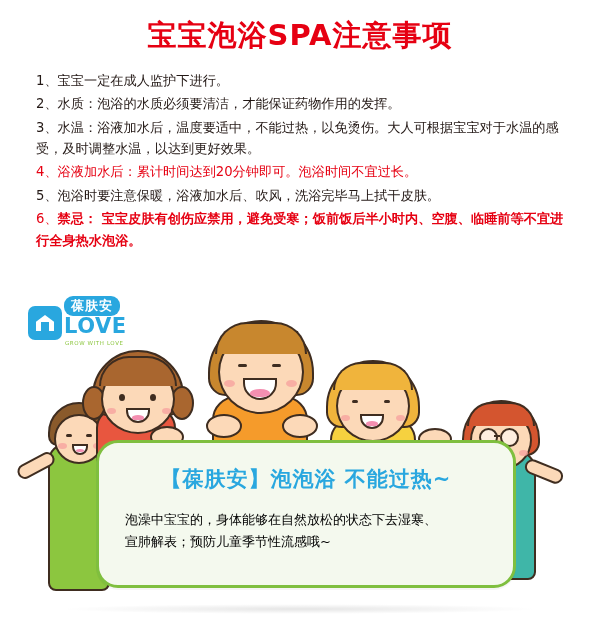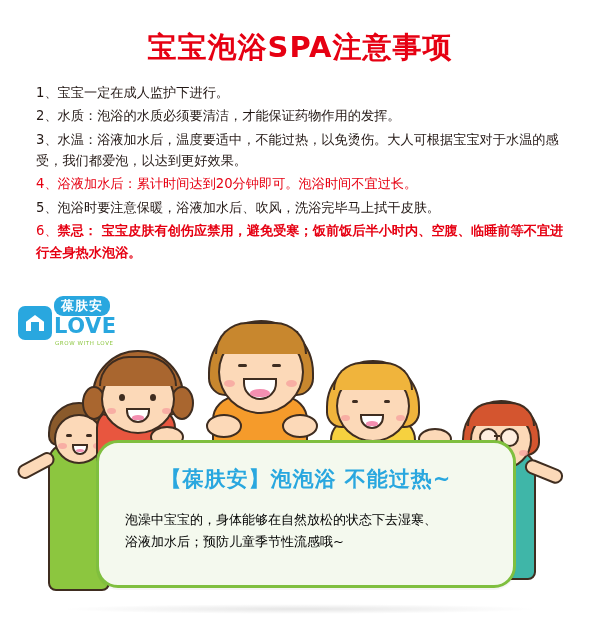--- a/index.html
+++ b/index.html
@@ -22,21 +22,21 @@
     background: #ffffff;
   }
 
   
   .title {
     text-align: center;
     color: #e60012;
     font-size: 29px;
     font-weight: bold;
     letter-spacing: 1px;
-    padding-top: 32px;
+    padding-top: 20px;
     line-height: 1.1;
     font-family: "DejaVu Sans", "Liberation Sans", sans-serif;
   }
 
   
   .notes {
     margin: 18px 36px 0 36px;
     font-size: 13.2px;
     line-height: 1.62;
     color: #231815;
@@ -61,21 +61,21 @@
     position: absolute;
     left: 0;
     top: 268px;
     width: 600px;
     height: 365px;
   }
 
   
   .logo {
     position: absolute;
-    left: 18px;
+    left: 28px;
     top: 28px;
     width: 118px;
     height: 58px;
     text-align: center;
   }
   .logo-mark {
     position: absolute;
     left: 0;
     top: 10px;
     width: 34px;
@@ -278,21 +278,21 @@
   <div class="title">宝宝泡浴SPA注意事项</div>
 
   <div class="notes">
     <p class="note">
       <span class="num">1、</span><span>宝宝一定在成人监护下进行。</span>
     </p>
     <p class="note">
       <span class="num">2、</span><span>水质：泡浴的水质必须要清洁，才能保证药物作用的发挥。</span>
     </p>
     <p class="note">
-      <span class="num">3、</span><span>水温：浴液加水后，温度要适中，不能过热，以免烫伤。大人可根据宝宝对于水温的感受，我们都爱泡，以达到更好效果。</span>
+      <span class="num">3、</span><span>水温：浴液加水后，温度要适中，不能过热，以免烫伤。大人可根据宝宝对于水温的感受，及时调整水温，以达到更好效果。</span>
     </p>
     <p class="note red">
       <span class="num">4、</span><span>浴液加水后：累计时间达到20分钟即可。泡浴时间不宜过长。</span>
     </p>
     <p class="note">
       <span class="num">5、</span><span>泡浴时要注意保暖，浴液加水后、吹风，洗浴完毕马上拭干皮肤。</span>
     </p>
     <p class="note red">
       <span class="num">6、</span><span class="kw">禁忌：  宝宝皮肤有创伤应禁用，避免受寒；饭前饭后半小时内、空腹、临睡前等不宜进行全身热水泡浴。</span>
     </p>
@@ -388,19 +388,19 @@
       <div class="hand" style="left:150px; top:158px; width:34px; height:22px;"></div>
       <div class="hand" style="left:282px; top:146px; width:36px; height:24px;"></div>
       <div class="hand" style="left:206px; top:146px; width:36px; height:24px;"></div>
       <div class="hand" style="left:418px; top:160px; width:34px; height:22px;"></div>
     </div>
 
     <div class="sign">
       <div class="sign-head">【葆肤安】泡泡浴 不能过热~</div>
       <div class="sign-body">
         <div>泡澡中宝宝的，身体能够在自然放松的状态下去湿寒、</div>
-        <div>浴液加水后；预防儿童季节性流感哦~</div>
+        <div>宣肺解表；预防儿童季节性流感哦~</div>
       </div>
     </div>
 
     <div class="ground"></div>
   </div>
 </div>
 
 </body></html>

